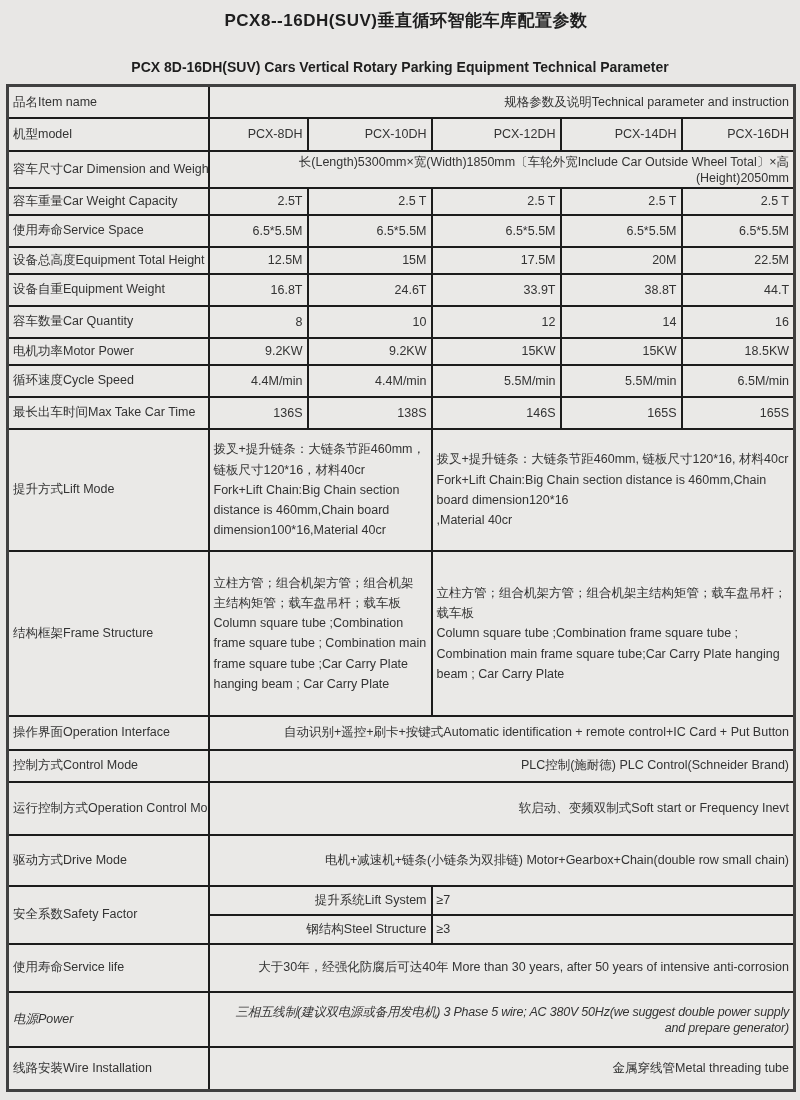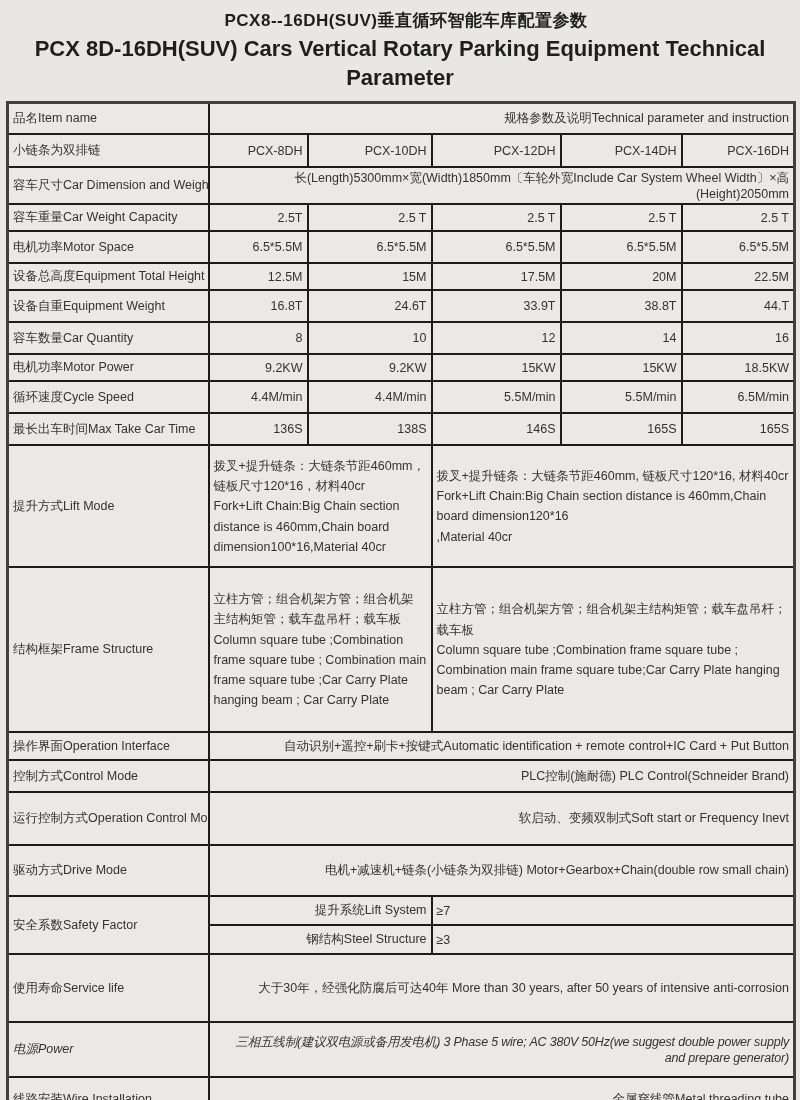--- a/index.html
+++ b/index.html
@@ -20,24 +20,25 @@
   .title-block { text-align: center; margin-bottom: 8px; }
   .title-zh {
     font-size: 17px;
     font-weight: bold;
     color: #1e1e1e;
     letter-spacing: 0.5px;
     line-height: 1.5;
     padding-left: 12px;
   }
   .title-en {
-    font-size: 22px;
+    font-size: 14px;
     font-weight: bold;
     color: #1e1e1e;
     line-height: 1.35;
+    margin-top: 24px;
   }
   table.spec-table {
     border-collapse: collapse;
     table-layout: fixed;
     width: 787px;
     margin-left: 6px;
     background: #eae9e7;
     border: 3px solid #404040;
   }
   table.spec-table td {
@@ -63,27 +64,27 @@
     font-size: 12px;
     line-height: 1.62;
     white-space: pre-line;
   }
   td.val-left { text-align: left; padding-left: 12px; }
   td.small { font-size: 10.6px; letter-spacing: -0.2px; }
   td.dim { font-size: 12px; }
   tr.h31 { height: 27px; }
   tr.h32 { height: 32px; }
   tr.h33 { height: 33px; }
-  tr.h34 { height: 28px; }
+  tr.h34 { height: 34px; }
   tr.h35 { height: 51px; }
   tr.h29 { height: 29px; }
   tr.h53 { height: 53px; }
   tr.h44 { height: 44px; }
   tr.h55 { height: 55px; font-style: italic; }
-  tr.h58 { height: 68px; }
+  tr.h58 { height: 48px; }
   tr.h122 { height: 122px; }
   tr.h165 { height: 165px; }
 </style>
 </head>
 <body>
 
 <div class="page">
   <div class="title-block">
     <div class="title-zh">PCX8--16DH(SUV)垂直循环智能车库配置参数</div>
     <div class="title-en">PCX 8D-16DH(SUV) Cars Vertical Rotary Parking Equipment Technical Parameter</div>
@@ -98,44 +99,44 @@
       <col style="width:121px">
       <col style="width:113px">
     </colgroup>
     <tbody>
       <tr class="h32">
         <td class="lbl">品名Item name</td>
         <td class="ctr" colspan="5">规格参数及说明Technical parameter and instruction</td>
       </tr>
 
       <tr class="h33">
-        <td class="lbl">小链条为双排链</td>
+        <td class="lbl">机型model</td>
         <td class="ctr">PCX-8DH</td>
         <td class="ctr">PCX-10DH</td>
         <td class="ctr">PCX-12DH</td>
         <td class="ctr">PCX-14DH</td>
         <td class="ctr">PCX-16DH</td>
       </tr>
 
       <tr class="h31">
         <td class="lbl">容车尺寸Car Dimension and Weight</td>
-        <td class="ctr dim" colspan="5">长(Length)5300mm×宽(Width)1850mm〔车轮外宽Include Car System Wheel Width〕×高(Height)2050mm</td>
+        <td class="ctr dim" colspan="5">长(Length)5300mm×宽(Width)1850mm〔车轮外宽Include Car Outside Wheel Total〕×高(Height)2050mm</td>
       </tr>
 
       <tr class="h31">
         <td class="lbl">容车重量Car Weight Capacity</td>
         <td class="ctr">2.5T</td>
         <td class="ctr">2.5 T</td>
         <td class="ctr">2.5 T</td>
         <td class="ctr">2.5 T</td>
         <td class="ctr">2.5 T</td>
       </tr>
 
       <tr class="h32">
-        <td class="lbl">电机功率Motor Space</td>
+        <td class="lbl">使用寿命Service Space</td>
         <td class="ctr">6.5*5.5M</td>
         <td class="ctr">6.5*5.5M</td>
         <td class="ctr">6.5*5.5M</td>
         <td class="ctr">6.5*5.5M</td>
         <td class="ctr">6.5*5.5M</td>
       </tr>
 
       <tr class="h31">
         <td class="lbl">设备总高度Equipment Total Height</td>
         <td class="ctr">12.5M</td>

